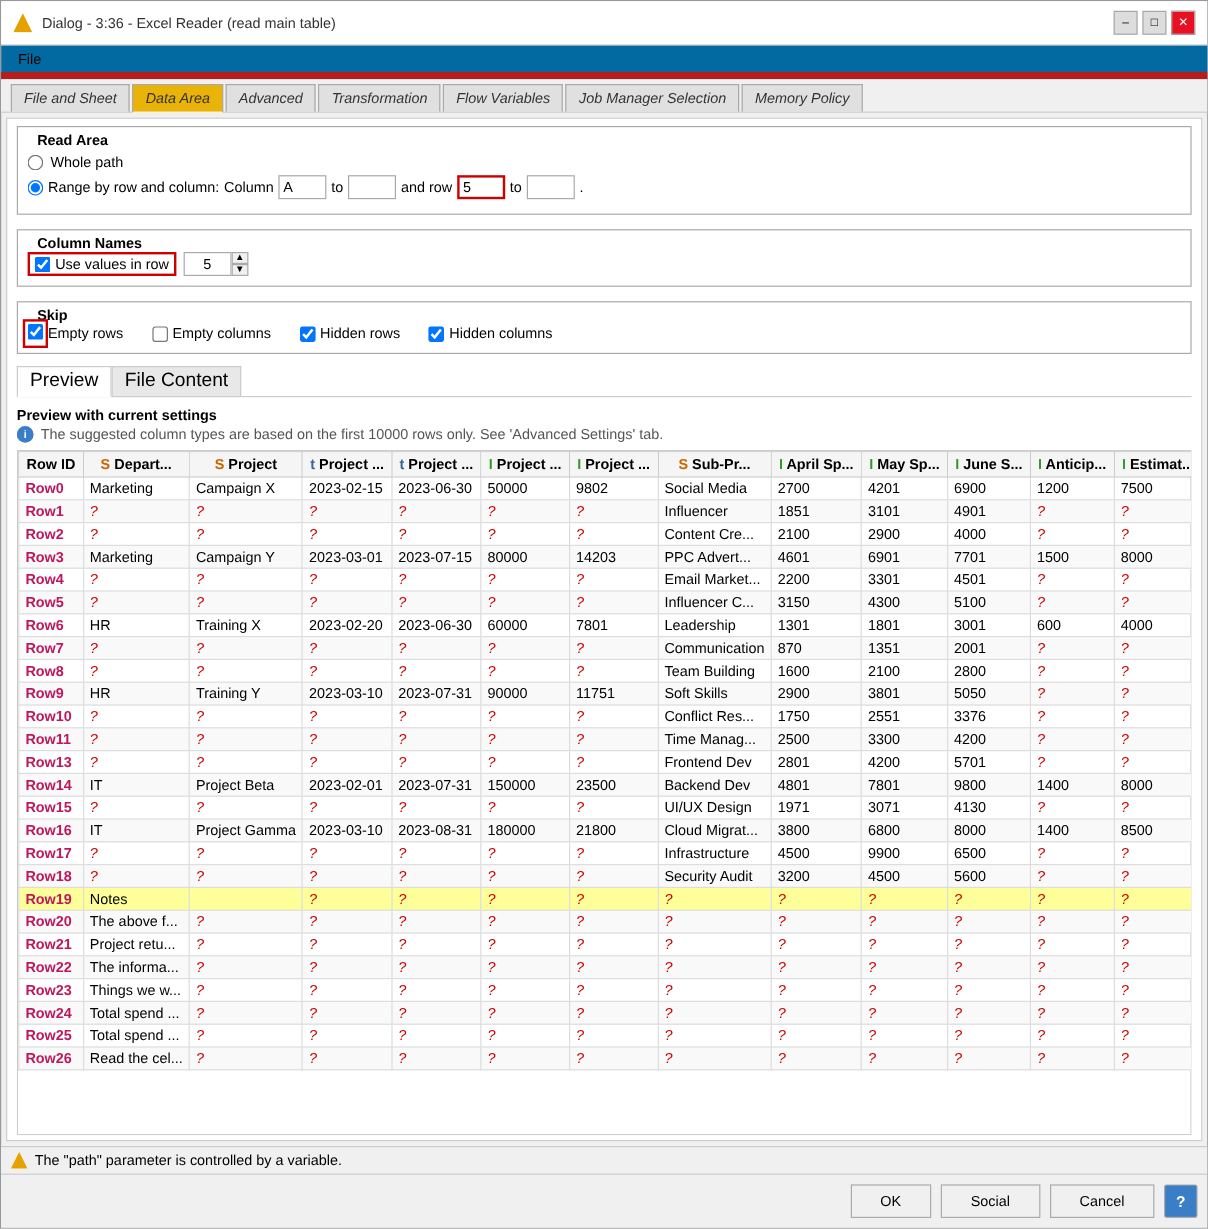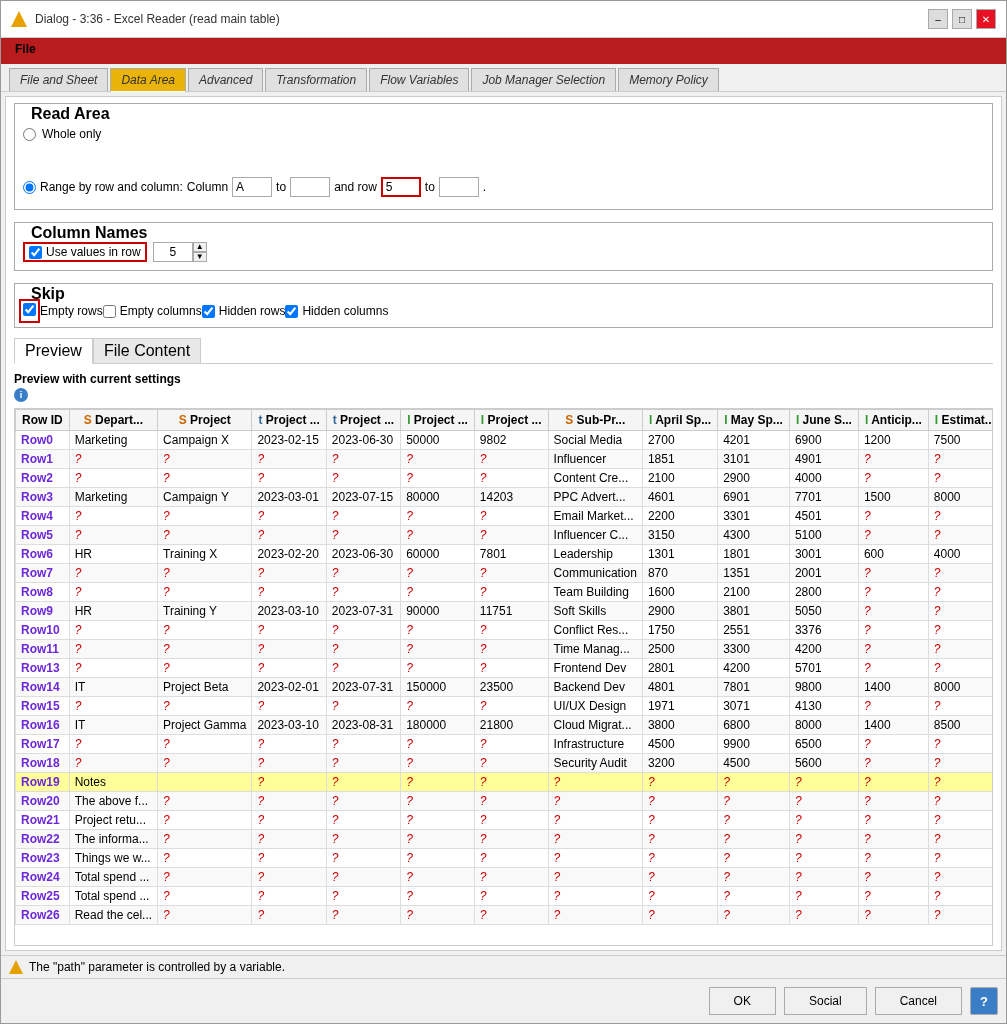--- a/index.html
+++ b/index.html
@@ -8,52 +8,52 @@
     .window { width: 1007px; height: 1024px; background: #f0f0f0; border: 1px solid #999; display: flex; flex-direction: column; }
     
     .title-bar { background: #fff; padding: 8px 10px; display: flex; align-items: center; justify-content: space-between; border-bottom: 1px solid #ccc; min-height: 32px; }
     .title-bar-left { display: flex; align-items: center; gap: 8px; }
     .title-icon { width: 16px; height: 16px; background: #e6a000; clip-path: polygon(50% 0%, 0% 100%, 100% 100%); }
     .title-text { font-size: 12px; color: #333; }
     .title-controls { display: flex; gap: 4px; }
     .title-btn { width: 20px; height: 20px; background: #ddd; border: 1px solid #aaa; cursor: pointer; display: flex; align-items: center; justify-content: center; font-size: 10px; }
     .title-btn.close { background: #e81123; color: white; }
     
-    .menu-bar { background: #b91c1c; padding: 2px 8px; border-bottom: 4px solid #b91c1c; font-weight: bold; }
+    .menu-bar { background: #0369a1; padding: 2px 8px; border-bottom: 6px solid #b91c1c; }
     .menu-item { display: inline-block; padding: 2px 6px; cursor: pointer; font-size: 12px; }
     
     .tabs { background: #f0f0f0; display: flex; padding: 4px 8px 0; border-bottom: 1px solid #ccc; gap: 2px; font-style: italic; }
     .tab { padding: 4px 10px; background: #e0e0e0; border: 1px solid #aaa; border-bottom: none; cursor: pointer; font-size: 12px; color: #333; }
     .tab.active { background: #eab308; border-bottom: 1px solid #fff; margin-bottom: -1px; }
     
     .content { flex: 1; background: #fff; margin: 4px; border: 1px solid #ccc; overflow: hidden; display: flex; flex-direction: column; }
     
     .section { border: 1px solid #aaa; margin: 8px; padding: 4px 8px 8px; }
-    .section-title { background: #fff; margin-top: -8px; margin-left: 4px; padding: 0 4px; font-weight: bold; font-size: 16px; display: inline-block; }
+    .section-title { background: #fff; margin-top: -8px; margin-left: 4px; padding: 0 4px; font-weight: bold; font-size: 12px; display: inline-block; }
     
     .read-area { margin: 6px 8px; }
     .radio-group { display: flex; flex-direction: column; gap: 4px; padding: 4px 0; }
     .radio-row { display: flex; align-items: center; gap: 6px; }
-    .range-row { display: flex; align-items: center; gap: 4px; flex-wrap: wrap; margin-top: 32px; }
+    .range-row { display: flex; align-items: center; gap: 4px; flex-wrap: wrap; }
     input[type="radio"] { cursor: pointer; }
     input[type="checkbox"] { cursor: pointer; }
     
     .text-input { height: 20px; border: 1px solid #aaa; padding: 1px 3px; font-size: 12px; }
     .text-input.highlighted { border: 2px solid #cc0000; }
     .text-input-sm { width: 40px; }
     
     .col-names-section { margin: 6px 8px; }
     .col-names-row { display: flex; align-items: center; gap: 6px; }
     .spinner-wrap { display: flex; align-items: center; }
     .spinner-input { width: 40px; height: 20px; border: 1px solid #aaa; padding: 1px 3px; font-size: 12px; text-align: center; }
     .spinner-btns { display: flex; flex-direction: column; }
     .spinner-btn { width: 14px; height: 10px; border: 1px solid #aaa; background: #f0f0f0; cursor: pointer; font-size: 8px; display: flex; align-items: center; justify-content: center; line-height: 1; }
     
     .skip-section { margin: 6px 8px; }
-    .skip-row { display: flex; align-items: center; gap: 0; }
+    .skip-row { display: flex; align-items: center; gap: 24px; }
     .checkbox-label { display: flex; align-items: center; gap: 4px; cursor: pointer; }
     .checkbox-highlighted { outline: 2px solid #cc0000; outline-offset: 2px; }
     
     .preview-tabs { display: flex; border-bottom: 1px solid #ccc; margin: 4px 8px 0; gap: 0; }
     .preview-tab { padding: 3px 10px; border: 1px solid #ccc; border-bottom: none; cursor: pointer; font-size: 16px; background: #e8e8e8; }
     .preview-tab.active { background: #fff; border-bottom: 1px solid #fff; margin-bottom: -1px; }
     
     .preview-area { flex: 1; margin: 4px 8px; overflow: hidden; display: flex; flex-direction: column; }
     .preview-info { display: flex; align-items: center; gap: 6px; margin-bottom: 6px; color: #555; font-size: 11px; }
     .info-icon { width: 14px; height: 14px; background: #3a7ec8; border-radius: 50%; color: white; display: flex; align-items: center; justify-content: center; font-size: 9px; font-weight: bold; flex-shrink: 0; }
@@ -61,21 +61,21 @@
     .table-container { flex: 1; overflow: auto; border: 1px solid #ccc; }
     table { border-collapse: collapse; font-size: 11px; min-width: 900px; }
     th { background: #f5f5f5; border: 1px solid #ccc; padding: 3px 6px; font-weight: bold; white-space: nowrap; position: sticky; top: 0; z-index: 1; }
     td { border: 1px solid #ddd; padding: 2px 5px; white-space: nowrap; }
     tr:nth-child(even) { background: #f9f9f9; }
     .col-type-s { color: #cc6600; font-weight: bold; }
     .col-type-t { color: #336699; font-weight: bold; }
     .col-type-i { color: #339933; font-weight: bold; }
     .question-mark { color: #cc0000; font-style: italic; }
     .row-highlight { background: #ffff99 !important; }
-    .row-id { font-weight: bold; color: #6d28d9; }
+    .row-id { font-weight: bold; color: #be185d; }
     
     .status-bar { padding: 4px 8px; background: #f0f0f0; border-top: 1px solid #ccc; display: flex; align-items: center; gap: 6px; font-size: 11px; }
     .warn-icon { width: 14px; height: 14px; background: #e6a000; clip-path: polygon(50% 0%, 0% 100%, 100% 100%); flex-shrink: 0; }
     
     .button-bar { padding: 8px; background: #f0f0f0; border-top: 1px solid #ccc; display: flex; justify-content: flex-end; gap: 8px; align-items: flex-end; }
     .btn { padding: 6px 24px; border: 1px solid #aaa; background: #f0f0f0; cursor: pointer; font-size: 12px; }
     .btn-apply { background: #f0f0f0; border: 1px solid #aaa; }
     .help-btn { width: 28px; height: 28px; border: 1px solid #aaa; background: #3a7ec8; color: white; cursor: pointer; font-size: 13px; font-weight: bold; display: flex; align-items: center; justify-content: center; border-radius: 2px; }
     
     .label-bordered { border: 2px solid #cc0000; padding: 1px 4px; }
@@ -111,21 +111,21 @@
     <div class="tab">Memory Policy</div>
   </div>
 
   <div class="content">
 
     <div class="section read-area">
       <span class="section-title">Read Area</span>
       <div class="radio-group">
         <div class="radio-row">
           <input type="radio" name="readmode" id="whole-sheet" style="">
-          <label for="whole-sheet">Whole only</label>
+          <label for="whole-sheet">Whole path</label>
         </div>
         <div class="radio-row range-row">
           <input type="radio" name="readmode" id="range-row" checked="" style="">
           <label for="range-row">Range by row and column:</label>
           <span>Column</span>
           <input type="text" class="text-input text-input-sm" value="A" style="">
           <span>to</span>
           <input type="text" class="text-input text-input-sm" style="">
           <span>and row</span>
           <input type="text" class="text-input text-input-sm highlighted" value="5" style="">
@@ -179,20 +179,21 @@
 
     <div class="preview-tabs">
       <div class="preview-tab active">Preview</div>
       <div class="preview-tab">File Content</div>
     </div>
 
     <div class="preview-area">
       <div style="padding: 4px 0px 2px; font-weight: bold;">Preview with current settings</div>
       <div class="preview-info">
         <div class="info-icon">i</div>
+        <span>The suggested column types are based on the first 10000 rows only. See 'Advanced Settings' tab.</span>
       </div>
 
       <div class="table-container">
         <table>
           <thead>
             <tr>
               <th>Row ID</th>
               <th><span class="col-type-s">S</span> Depart...</th>
               <th><span class="col-type-s">S</span> Project</th>
               <th><span class="col-type-t">t</span> Project ...</th>

